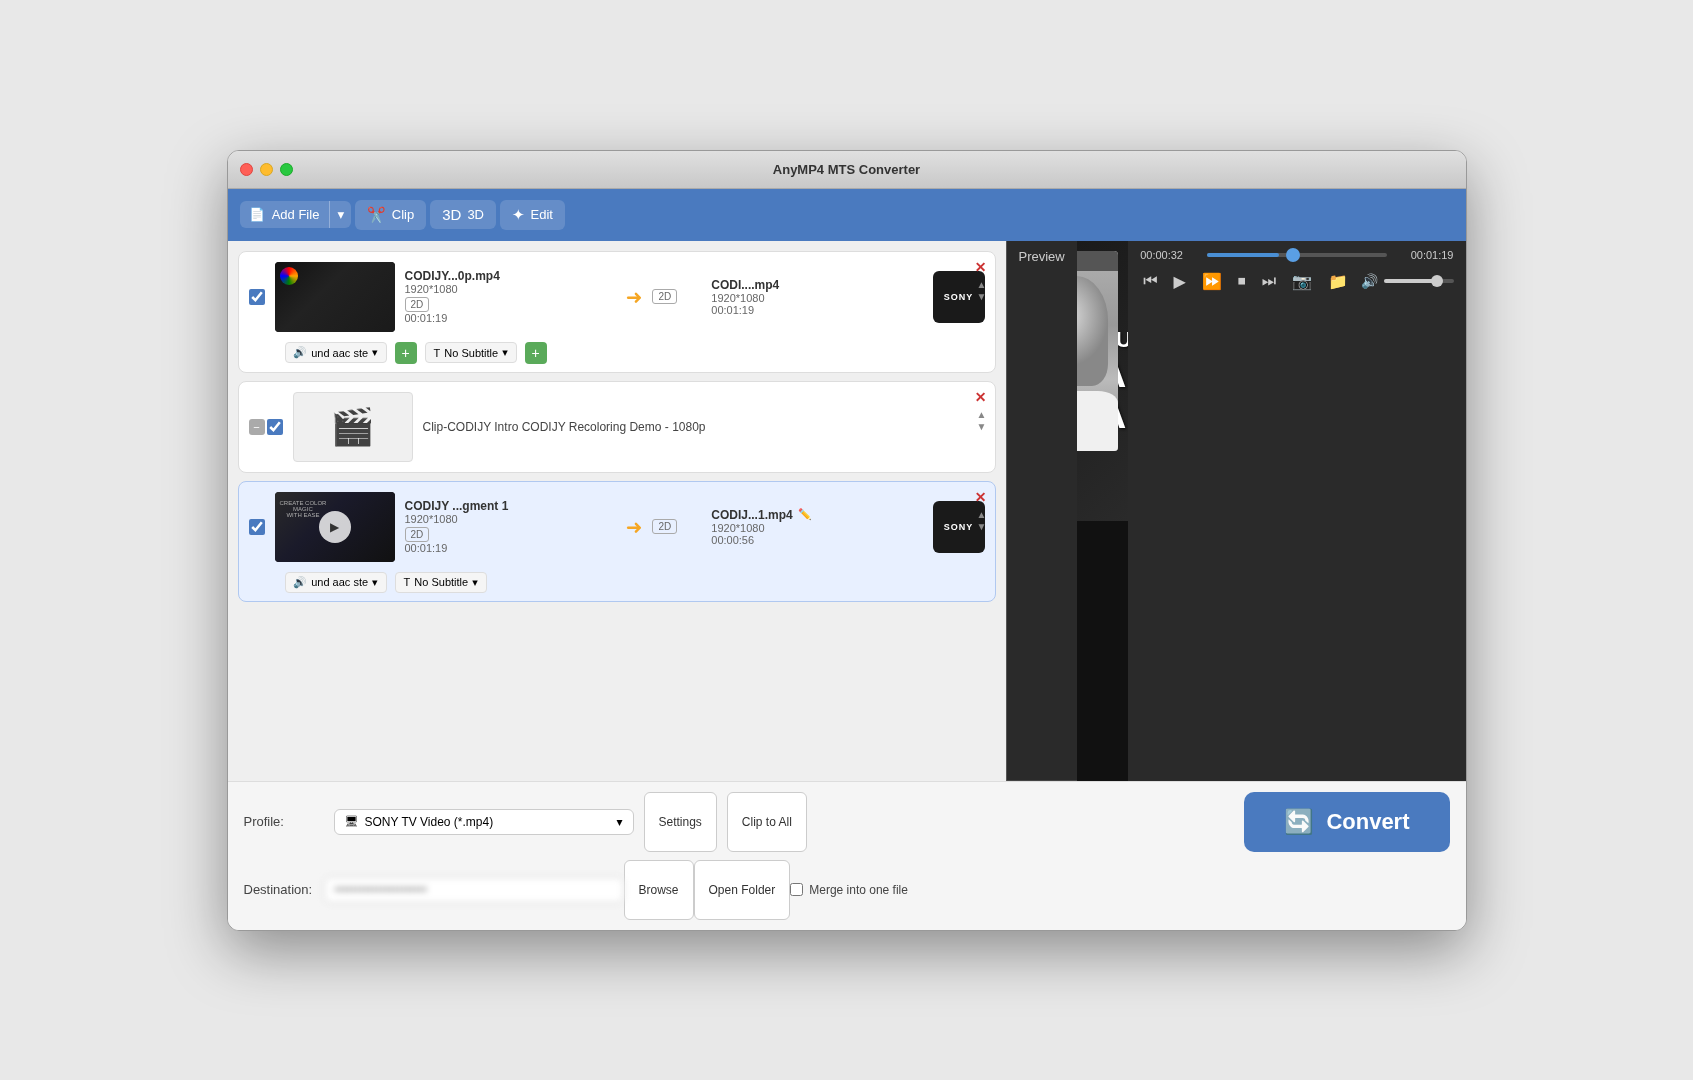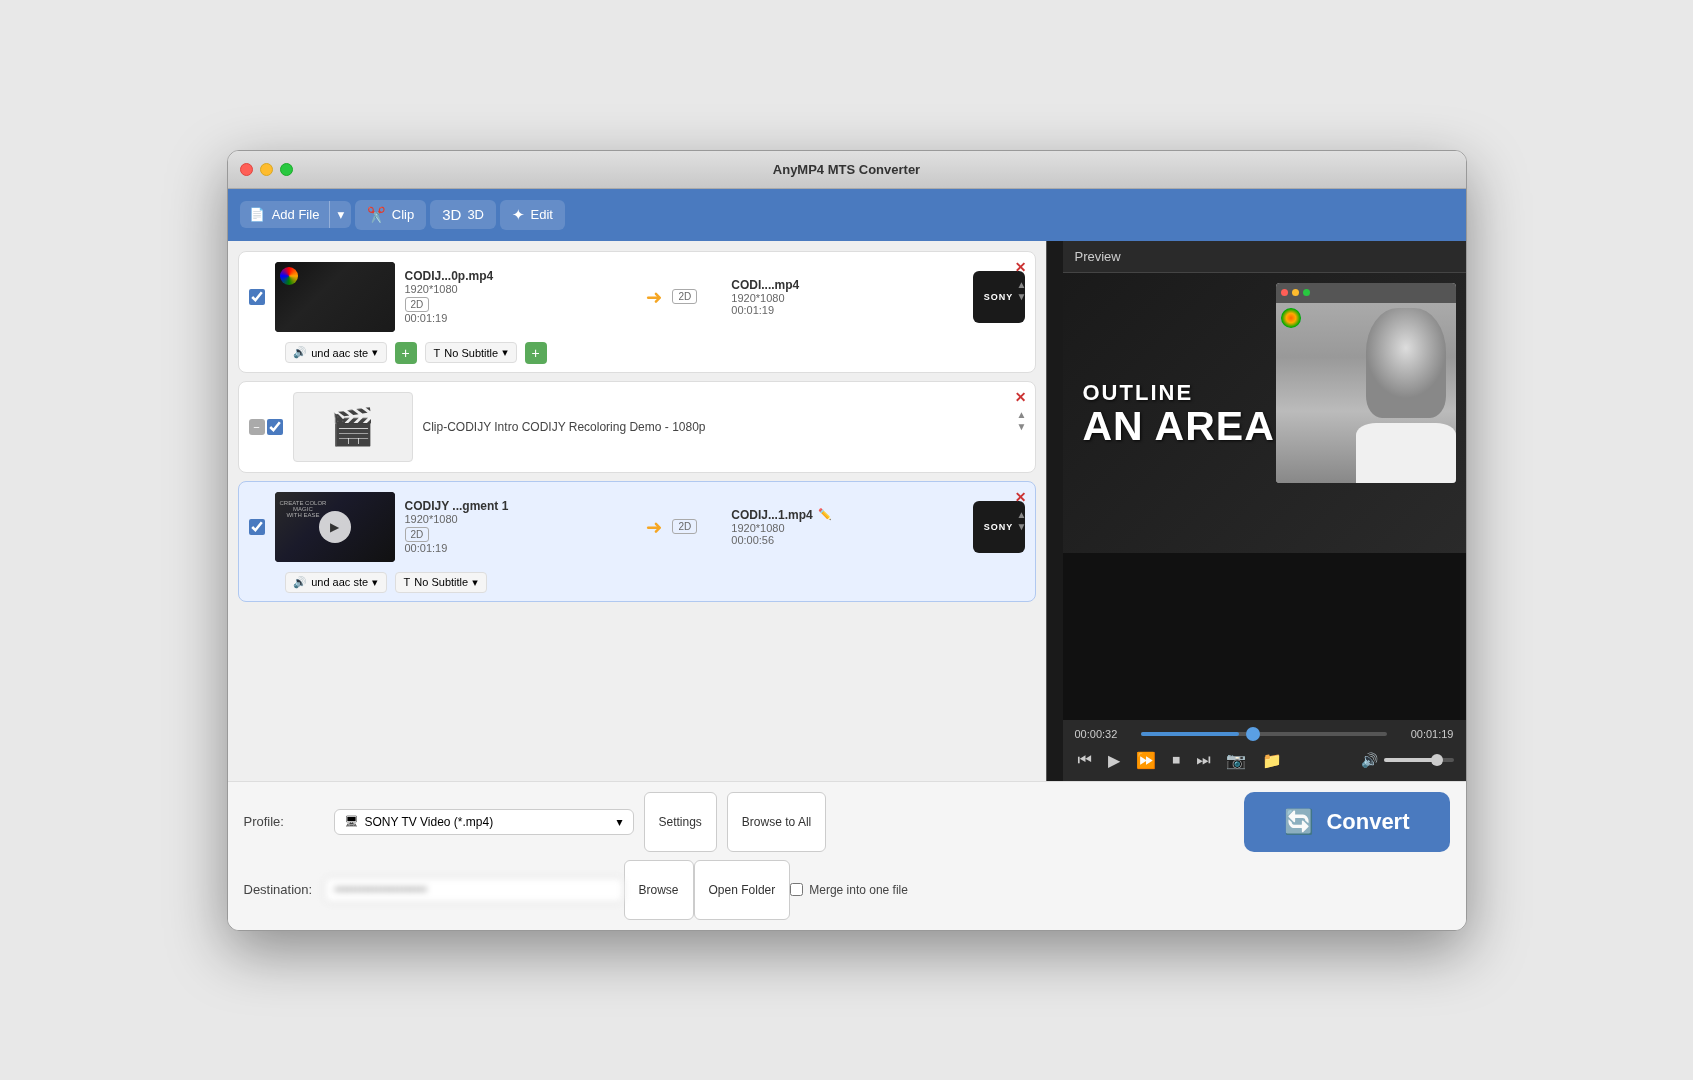--- a/index.html
+++ b/index.html
@@ -306,26 +306,25 @@
       border: none;
       border-radius: 3px;
       color: white;
       font-size: 11px;
       cursor: pointer;
       display: flex;
       align-items: center;
       justify-content: center;
     }
     .preview-area {
-      width: 420px;
+      width: 460px;
       background: #1a1a1a;
       display: flex;
-      flex-direction: column;
+      flex-direction: row;
       border-left: 1px solid #555;
-      padding-left: 16px;
     }
     .preview-title {
       color: #ccc;
       font-size: 13px;
       padding: 8px 12px;
       background: #2a2a2a;
       border-bottom: 1px solid #444;
     }
     .preview-video {
       flex: 1;
@@ -635,21 +634,21 @@
         </div>
         <div class="file-item-top">
           <input type="checkbox" class="file-checkbox" checked="" style="">
           <div class="file-thumbnail">
             <div class="thumbnail-video-1">
               <div class="thumb-icon-circle"></div>
             </div>
           </div>
           <div class="file-info">
             <div class="file-name-row">
-              <span class="file-name">CODIJ...0p.mp4</span>
+              <span class="file-name">CODIJY...0p.mp4</span>
             </div>
             <div class="file-dims">1920*1080</div>
             <div style="display:flex;align-items:center;gap:6px;margin-top:2px;">
               <span class="badge-2d">2D</span>
             </div>
             <div class="file-dims">00:01:19</div>
           </div>
           <div class="arrow-orange">➜</div>
           <span class="badge-2d">2D</span>
           <div class="output-info">
@@ -815,21 +814,21 @@
     <div class="bottom-row1">
       <span class="bottom-label">Profile:</span>
       <div class="profile-select">
         <span style="display:flex;align-items:center;gap:6px;">
           <span style="font-size:11px;">🖥</span>
           <span>SONY TV Video (*.mp4)</span>
         </span>
         <span>▾</span>
       </div>
       <button class="action-btn">Settings</button>
-      <button class="action-btn">Browse to All</button>
+      <button class="action-btn">Clip to All</button>
       <div style="flex:1;"></div>
       <button class="convert-btn">
         <span class="convert-icon">🔄</span>
         <span>Convert</span>
       </button>
     </div>
     <div class="bottom-row2">
       <span class="bottom-label">Destination:</span>
       <input type="text" class="dest-input" style="filter: blur(3px);" placeholder="••••••••••••••••••••••">
       <button class="action-btn">Browse</button>

